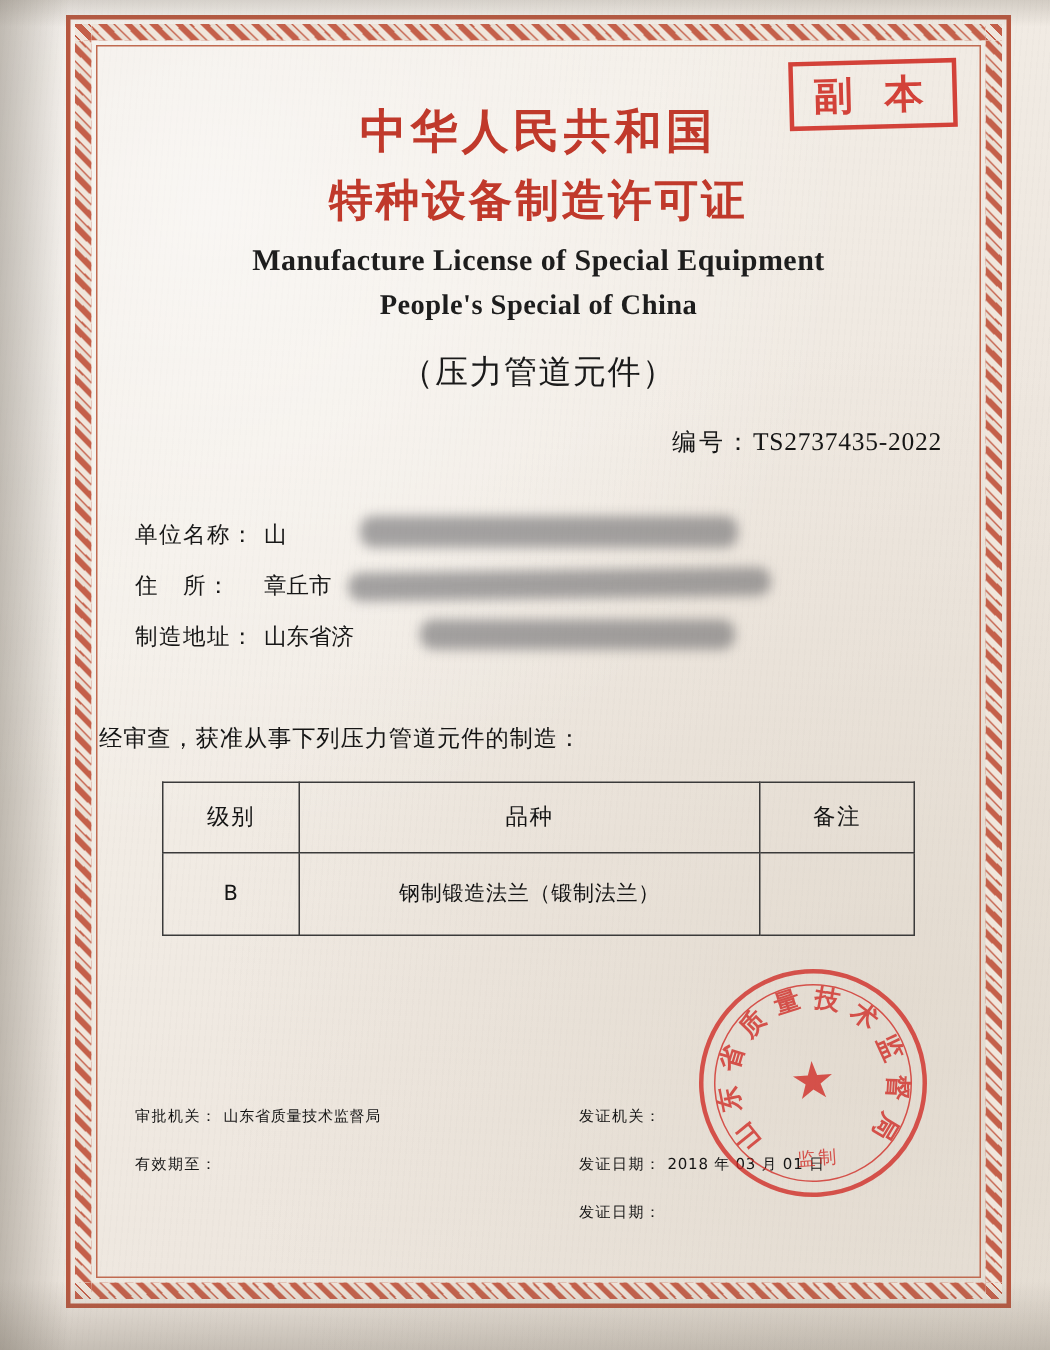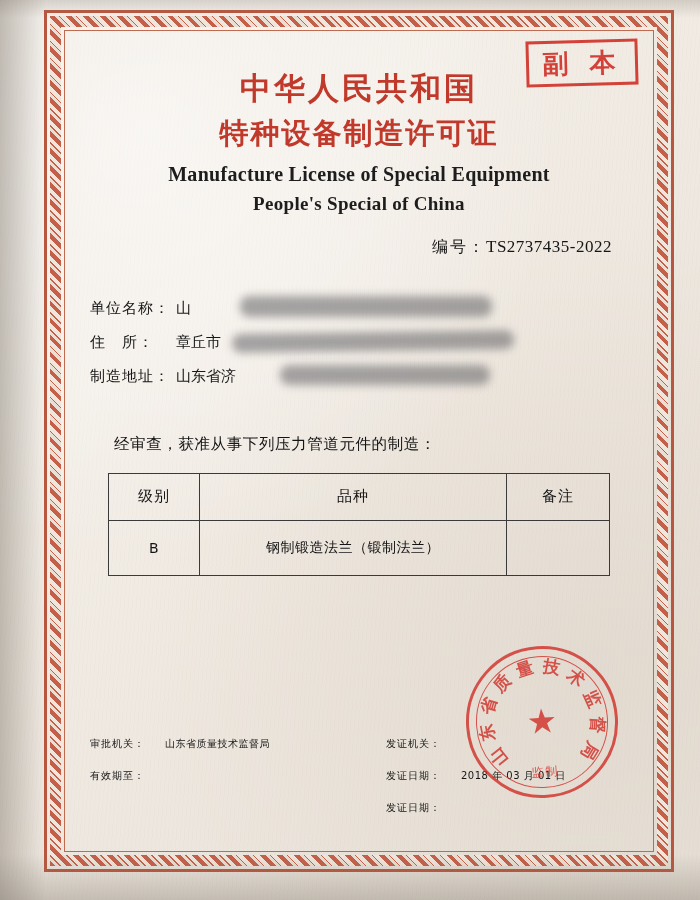--- a/index.html
+++ b/index.html
@@ -155,21 +155,21 @@
     color: #1a1a1a;
     font-family: "DejaVu Sans", sans-serif;
     font-size: 22px;
     margin-top: 18px;
     letter-spacing: 1px;
   }
 
   .serial-row {
     margin-top: 22px;
     text-align: right;
-    padding-right: 40px;
+    padding-right: 24px;
     font-family: "DejaVu Sans", sans-serif;
     font-size: 16px;
     color: #151515;
   }
   .serial-label { letter-spacing: 2px; }
   .serial-value {
     font-family: "Liberation Serif", serif;
     font-size: 17px;
     letter-spacing: 0.5px;
   }
@@ -203,21 +203,20 @@
     background: rgba(96,96,100,0.55);
     filter: blur(4px);
     pointer-events: none;
   }
   .r1 { left: 150px; top: 4px; width: 252px; height: 21px; }
   .r2 { left: 142px; top: 6px; width: 282px; height: 19px; transform: rotate(-0.8deg); }
   .r3 { left: 190px; top: 5px; width: 210px; height: 20px; }
 
   .grant-line {
     margin-top: 40px;
-    padding-left: 48px;
     font-family: "DejaVu Sans", sans-serif;
     font-size: 15.5px;
     color: #151515;
     letter-spacing: 0.6px;
   }
 
   table.grant-table {
     margin: 18px auto 0 auto;
     width: 502px;
     border-collapse: collapse;
@@ -253,21 +252,21 @@
     color: #151515;
   }
   .footer-row {
     display: flex;
     align-items: center;
     height: 32px;
   }
   .f-left { width: 296px; display: flex; align-items: center; }
   .f-right { display: flex; align-items: center; position: relative; }
   .f-label { letter-spacing: 1px; white-space: nowrap; }
-  .f-value { margin-left: 20px; letter-spacing: 0.5px; white-space: nowrap; position: relative; }
+  .f-value { margin-left: 4px; letter-spacing: 0.5px; white-space: nowrap; position: relative; }
   .r4 { left: 48px; top: 2px; width: 74px; height: 20px; transform: rotate(-1deg); }
 
   
   .seal {
     position: absolute;
     right: 34px;
     bottom: 52px;
     width: 152px;
     height: 152px;
     border-radius: 50%;
@@ -335,20 +334,21 @@
 
   <div class="content">
 
     <div class="dup-stamp">副 本</div>
 
     <div class="title-block">
       <div class="title-cn1">中华人民共和国</div>
       <div class="title-cn2">特种设备制造许可证</div>
       <div class="title-en1">Manufacture License of Special Equipment</div>
       <div class="title-en2">People's Special of China</div>
+      <div class="subtitle-cn">（压力管道元件）</div>
     </div>
 
     <div class="serial-row">
       <span class="serial-label">编号：</span><span class="serial-value">TS2737435-2022</span>
     </div>
 
     <div class="fields">
       <div class="field-row">
         <span class="field-label">单位名称：</span>
         <span class="field-value">山</span>

